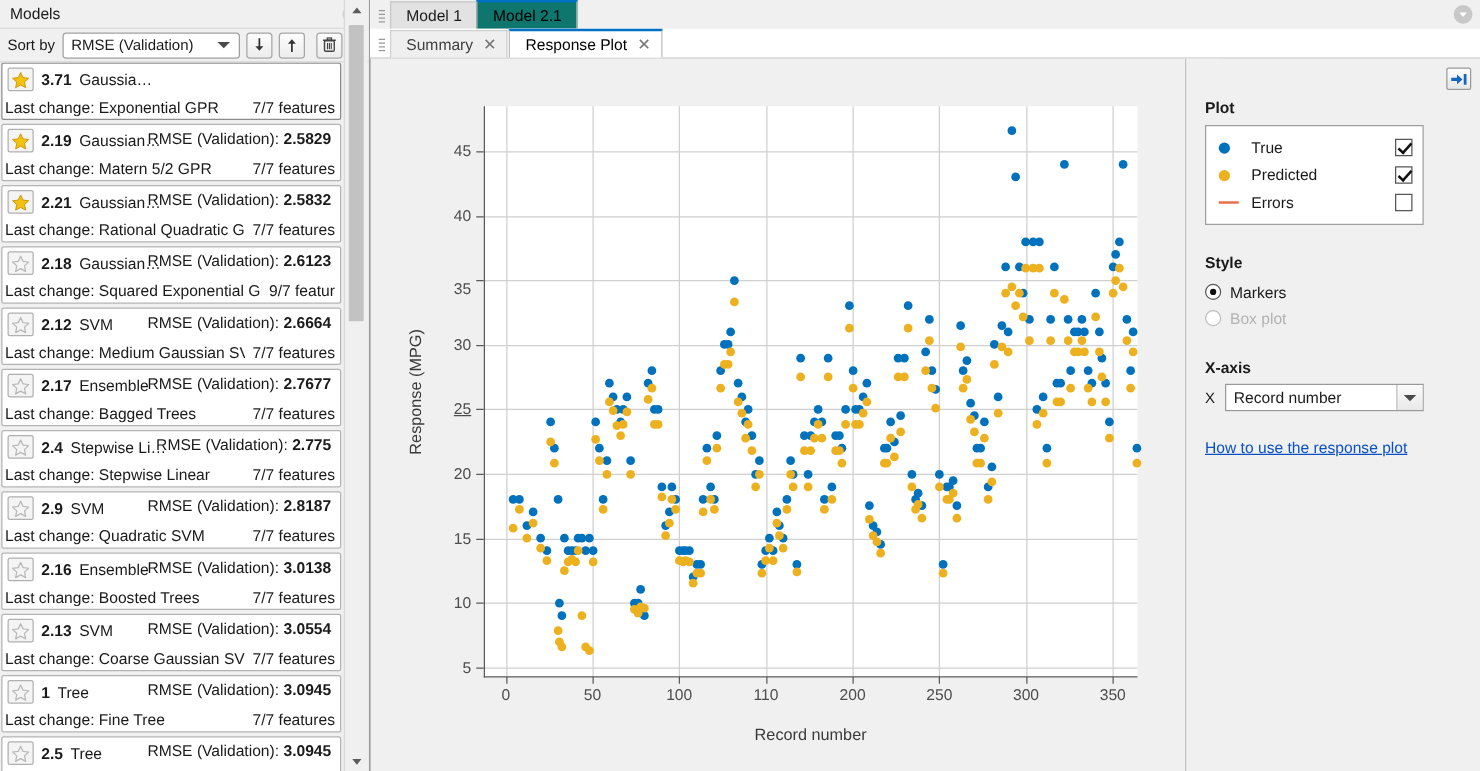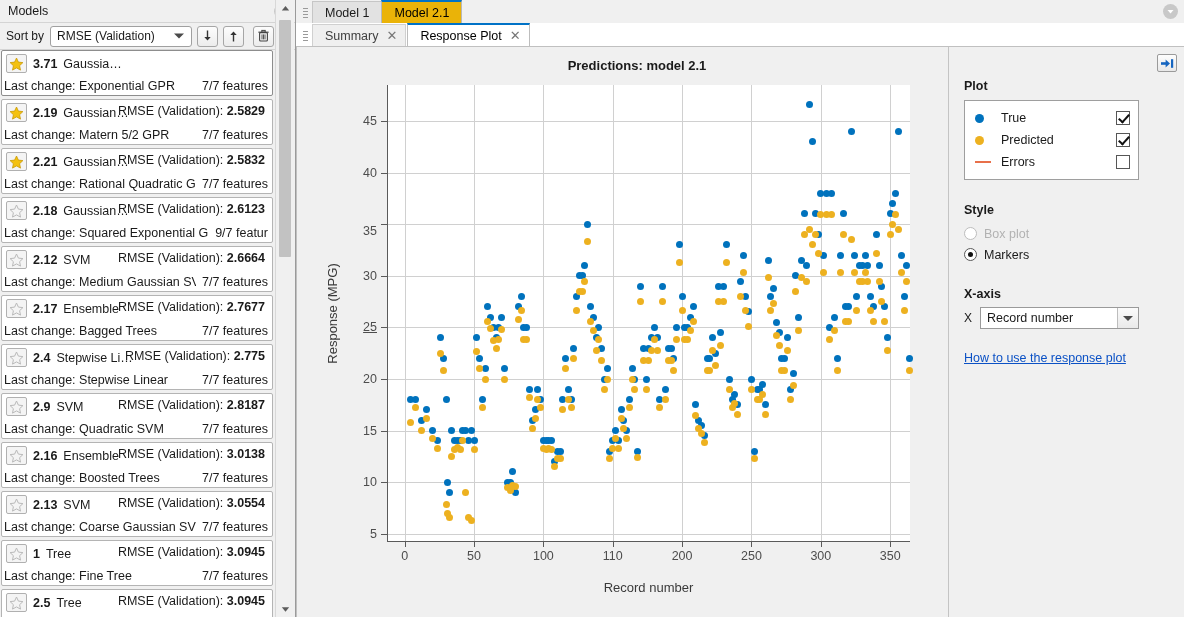--- a/index.html
+++ b/index.html
@@ -161,21 +161,21 @@
     padding: 0 12px;
     display: flex; align-items: center;
     font-size: 12.5px;
     background: #e2e2e2;
     border: 1px solid #c6c6c6;
     border-bottom: none;
     color:#1a1a1a;
     margin-right: -1px;
   }
   .dtab.active {
-    background: #eab308;
+    background: #0f766e;
     border-top: 2px solid #0072c6;
     border-left: 1px solid #b8b8b8;
     border-right: 1px solid #b8b8b8;
     height: 23px;
     color:#000;
   }
   .doc-chevron {
     position: absolute; right: 6px; top: 4px;
     width: 15px; height: 15px; border-radius: 50%;
     background: #c8c8c8;
@@ -641,21 +641,20 @@
           <div class="stab active">
             <span>Response Plot</span>
             <span class="x">✕</span>
           </div>
         </div>
     </div>
 
     <div class="content">
 
       <div class="figure">
-        <div class="fig-title">Predictions: model 2.1</div>
 
         <div class="axis-title-y">
           <span>Response (MPG)</span>
         </div>
         <div class="axis-title-x">Record number</div>
 
         <div class="plotbox" id="plotbox">
             <div class="grid-v" style="left: 16.6472px;"></div>
             <div class="tick-x" style="left: 16.6472px;"></div>
             <div class="xlab-t" style="left: 16.6472px;">0</div>
@@ -1096,26 +1095,26 @@
                   <span class="dash" style="background: rgb(232, 112, 74);"></span>
                 </span>
                 <span class="lname">Errors</span>
                 <span class="cbx"></span>
               </div>
             </div>
 
           <div class="sect-h" style="margin-top:23px;">Style</div>
           <div id="style-opts" style="margin-top:6px;">
               <div class="radio-row">
+                <span class="radio on"></span>
+                <span class="rlabel">Markers</span>
+              </div>
+              <div class="radio-row">
                 <span class="radio dim"></span>
                 <span class="rlabel dim">Box plot</span>
-              </div>
-              <div class="radio-row">
-                <span class="radio on"></span>
-                <span class="rlabel">Markers</span>
               </div>
             </div>
 
           <div class="sect-h" style="margin-top:22px;">X-axis</div>
           <div class="xaxis-row" style="margin-top:6px;">
             <span>X</span>
             <div class="xcombo">
               <span>Record number</span>
               <span class="btn">
                   <i></i>

